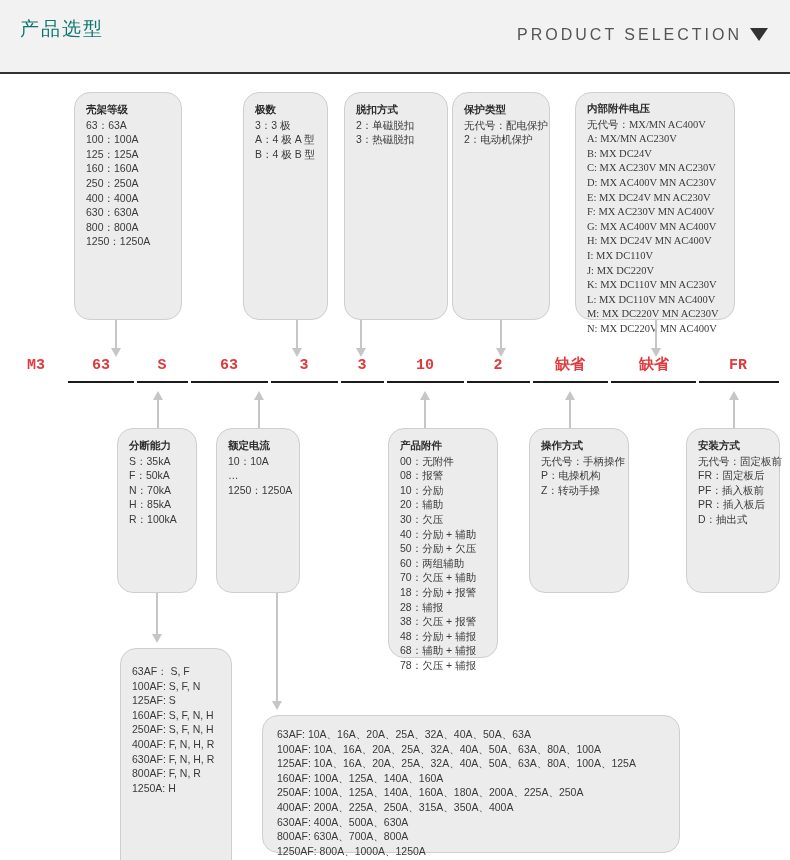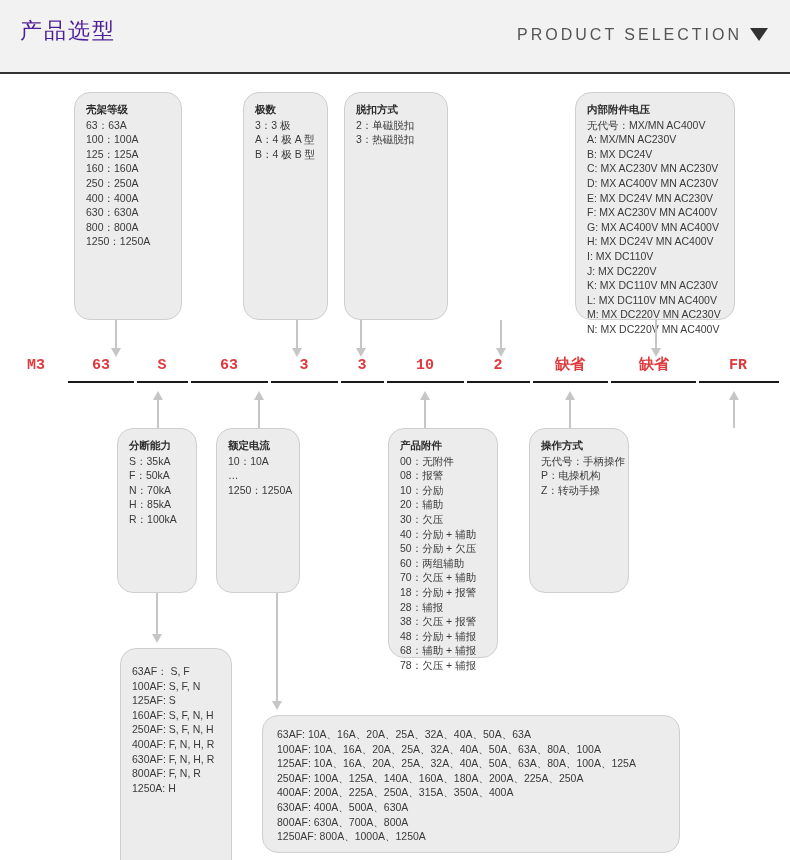--- a/index.html
+++ b/index.html
@@ -15,21 +15,21 @@
   
   .header{
     position:absolute;left:0;top:0;width:790px;height:74px;
     background:#f2f2f2;
     border-bottom:2px solid #333;
     box-sizing:border-box;
   }
   .header-cn{
     position:absolute;left:20px;top:16px;
     font-family:"DejaVu Serif","Liberation Serif",serif;
-    font-size:22px;letter-spacing:2px;color:#4c1d95;font-weight:400;
+    font-size:19px;letter-spacing:2px;color:#0f766e;font-weight:400;
   }
   .header-en{
     position:absolute;right:48px;top:26px;
     font-size:16px;letter-spacing:3px;color:#555;
   }
   .header-arrow{
     position:absolute;right:22px;top:28px;
     width:0;height:0;border-left:9px solid transparent;
     border-right:9px solid transparent;border-top:13px solid #333;
   }
@@ -102,22 +102,27 @@
     <span class="ln">A：4 极 A 型</span>
     <span class="ln">B：4 极 B 型</span>
   </div>
 
   <div class="box" style="left:344px;top:92px;width:104px;height:228px;">
     <span class="ttl">脱扣方式</span>
     <span class="ln">2：单磁脱扣</span>
     <span class="ln">3：热磁脱扣</span>
   </div>
 
-
-  <div class="box" style="left:575px;top:92px;width:160px;height:228px;">
+  <div class="box" style="left:452px;top:92px;width:98px;height:228px;">
+    <span class="ttl">保护类型</span>
+    <span class="ln">无代号：配电保护</span>
+    <span class="ln">2：电动机保护</span>
+  </div>
+
+  <div class="box" style="left:575px;top:92px;width:160px;height:228px;font-family:Liberation Serif, serif;">
     <span class="ttl">内部附件电压</span>
     <span class="ln">无代号：MX/MN AC400V</span>
     <span class="ln">A: MX/MN AC230V</span>
     <span class="ln">B: MX DC24V</span>
     <span class="ln">C: MX AC230V MN AC230V</span>
     <span class="ln">D: MX AC400V MN AC230V</span>
     <span class="ln">E: MX DC24V MN AC230V</span>
     <span class="ln">F: MX AC230V MN AC400V</span>
     <span class="ln">G: MX AC400V MN AC400V</span>
     <span class="ln">H: MX DC24V MN AC400V</span>
@@ -219,20 +224,28 @@
     <span class="ln">78：欠压 + 辅报</span>
   </div>
 
   <div class="box" style="left:529px;top:428px;width:100px;height:165px;">
     <span class="ttl">操作方式</span>
     <span class="ln">无代号：手柄操作</span>
     <span class="ln">P：电操机构</span>
     <span class="ln">Z：转动手操</span>
   </div>
 
+  <div class="box" style="left:686px;top:428px;width:94px;height:165px;">
+    <span class="ttl">安装方式</span>
+    <span class="ln">无代号：固定板前</span>
+    <span class="ln">FR：固定板后</span>
+    <span class="ln">PF：插入板前</span>
+    <span class="ln">PR：插入板后</span>
+    <span class="ln">D：抽出式</span>
+  </div>
 
   <div class="vline" style="left:156px;top:593px;height:43px;"></div>
   <div class="arrow-down" style="left:152px;top:634px;"></div>
 
   <div class="vline" style="left:276px;top:593px;height:110px;"></div>
   <div class="arrow-down" style="left:272px;top:701px;"></div>
 
   <div class="box" style="left:120px;top:648px;width:112px;height:260px;">
     <span class="ln" style="margin-top:6px;">63AF：  S, F</span>
     <span class="ln">100AF:  S, F, N</span>
@@ -242,20 +255,21 @@
     <span class="ln">400AF:  F, N, H, R</span>
     <span class="ln">630AF:  F, N, H, R</span>
     <span class="ln">800AF:  F, N, R</span>
     <span class="ln">1250A:  H</span>
   </div>
 
   <div class="box" style="left:262px;top:715px;width:418px;height:138px;padding-top:11px;padding-left:14px;">
     <span class="ln">63AF:   10A、16A、20A、25A、32A、40A、50A、63A</span>
     <span class="ln">100AF: 10A、16A、20A、25A、32A、40A、50A、63A、80A、100A</span>
     <span class="ln">125AF: 10A、16A、20A、25A、32A、40A、50A、63A、80A、100A、125A</span>
+    <span class="ln">160AF: 100A、125A、140A、160A</span>
     <span class="ln">250AF: 100A、125A、140A、160A、180A、200A、225A、250A</span>
     <span class="ln">400AF: 200A、225A、250A、315A、350A、400A</span>
     <span class="ln">630AF: 400A、500A、630A</span>
     <span class="ln">800AF: 630A、700A、800A</span>
     <span class="ln">1250AF: 800A、1000A、1250A</span>
   </div>
 
 </div>
 
 </body></html>

